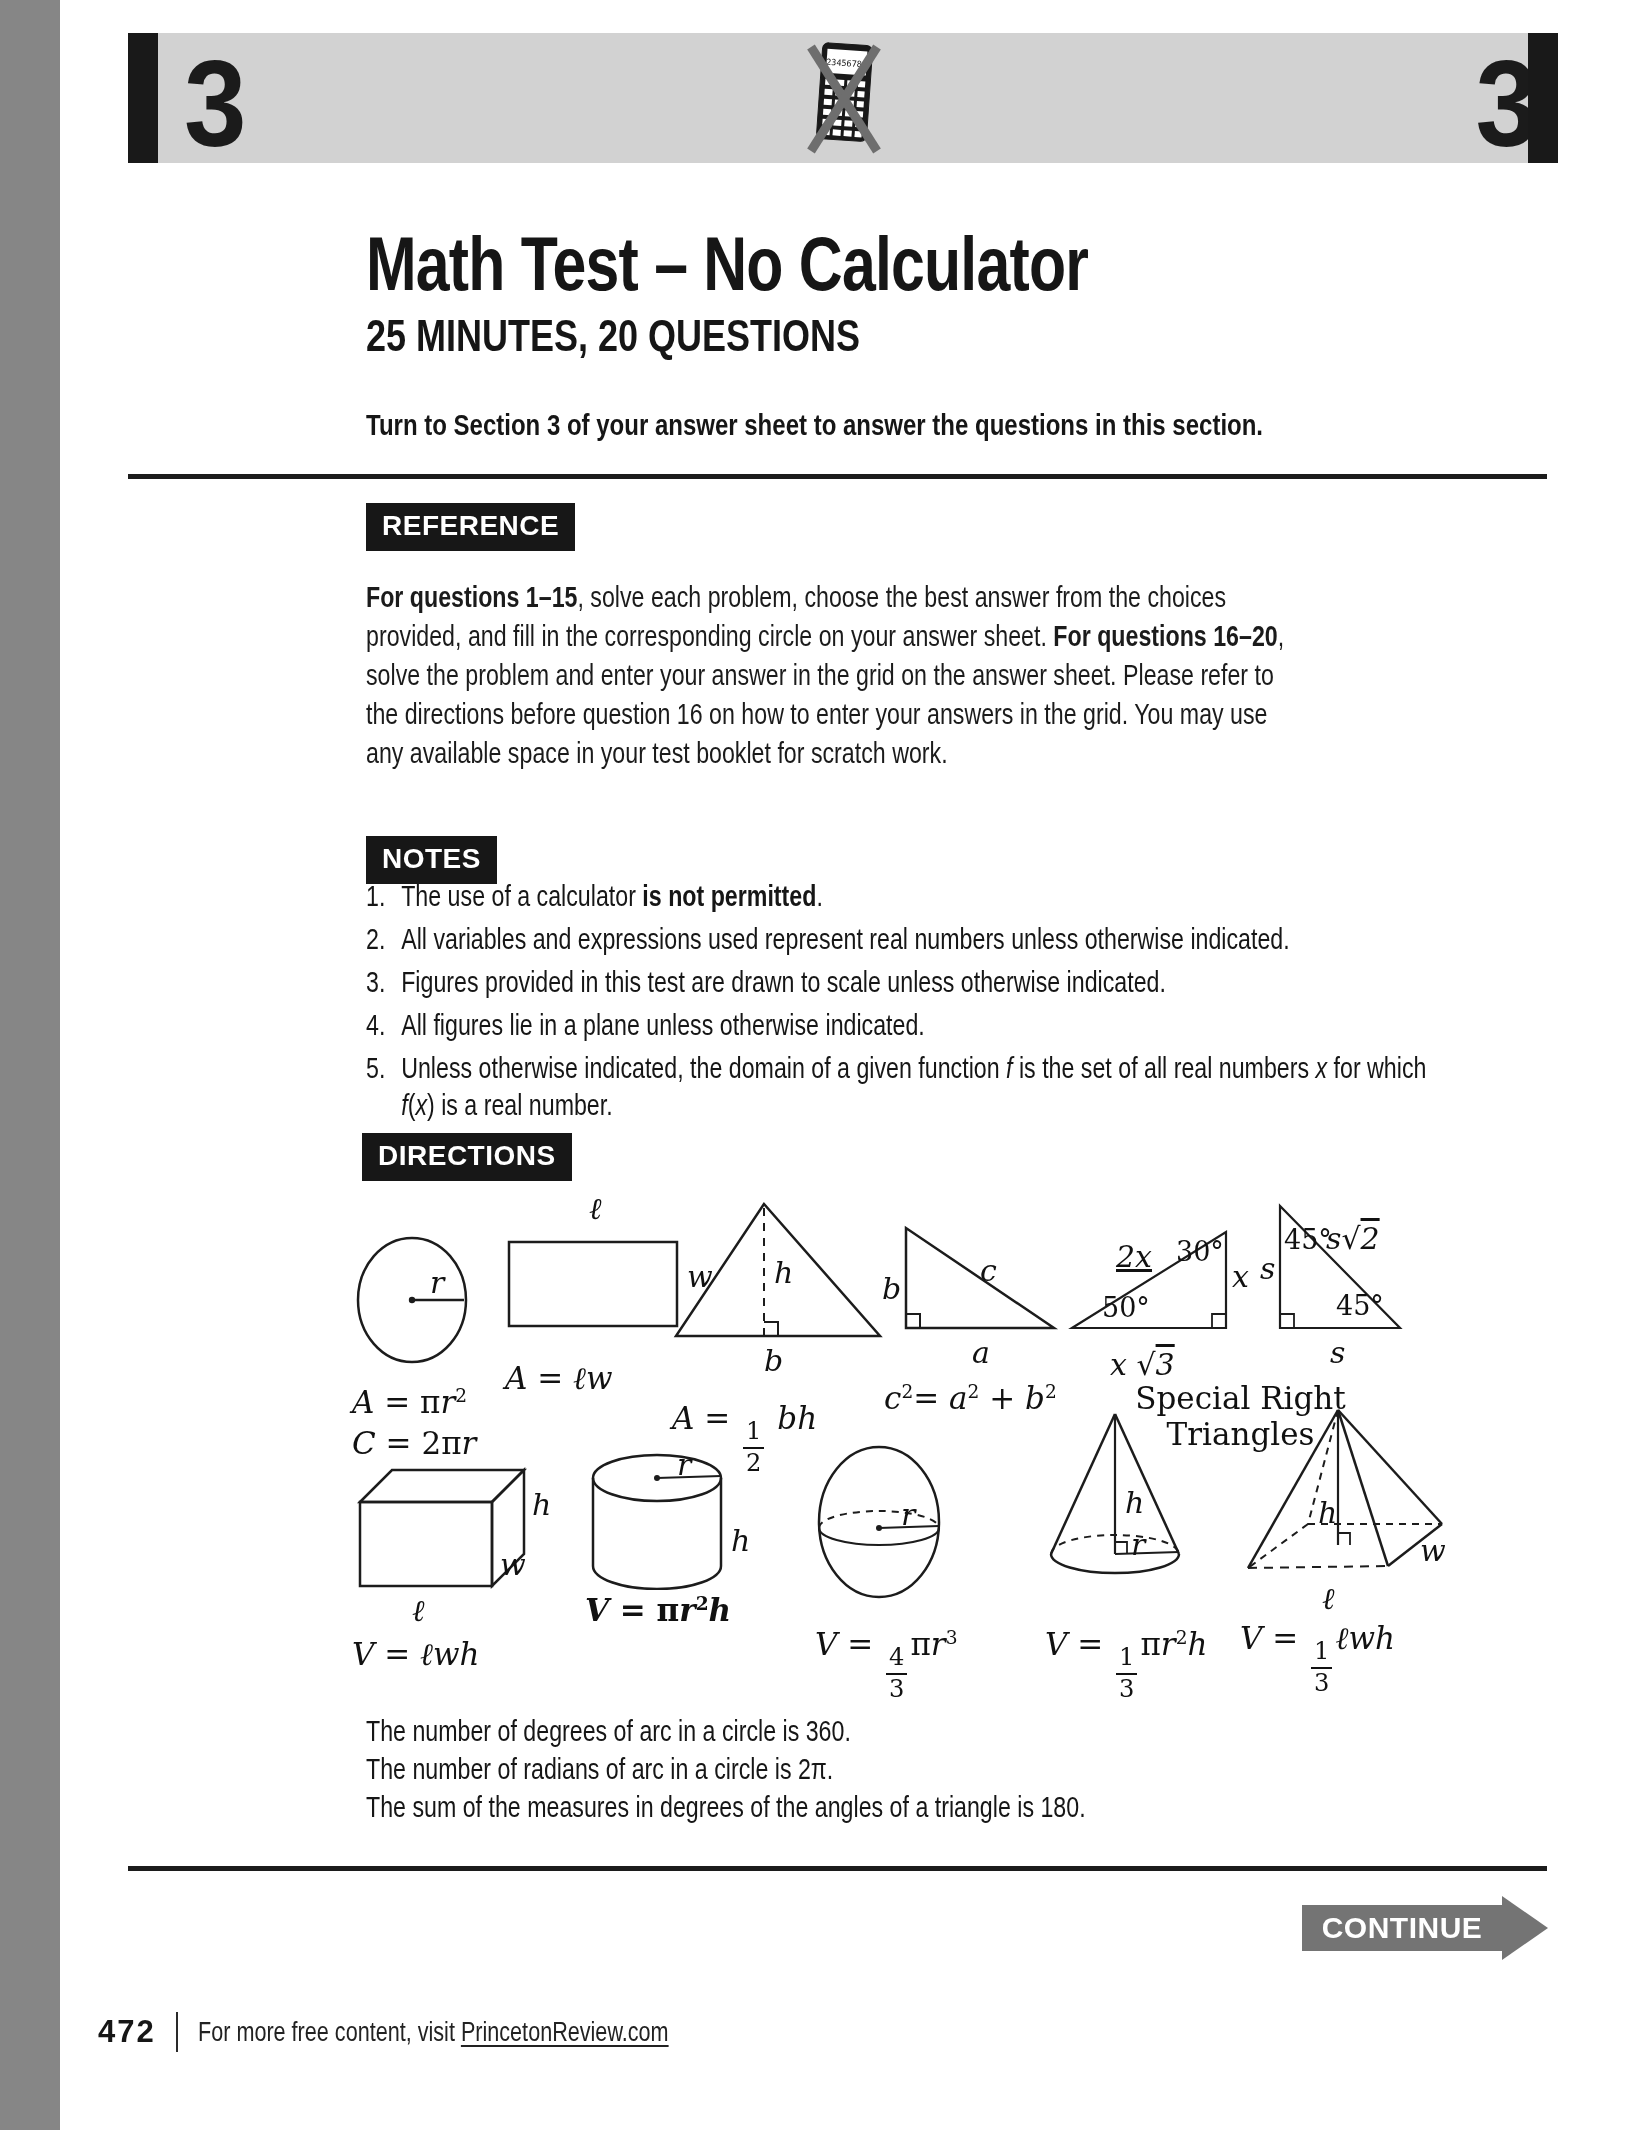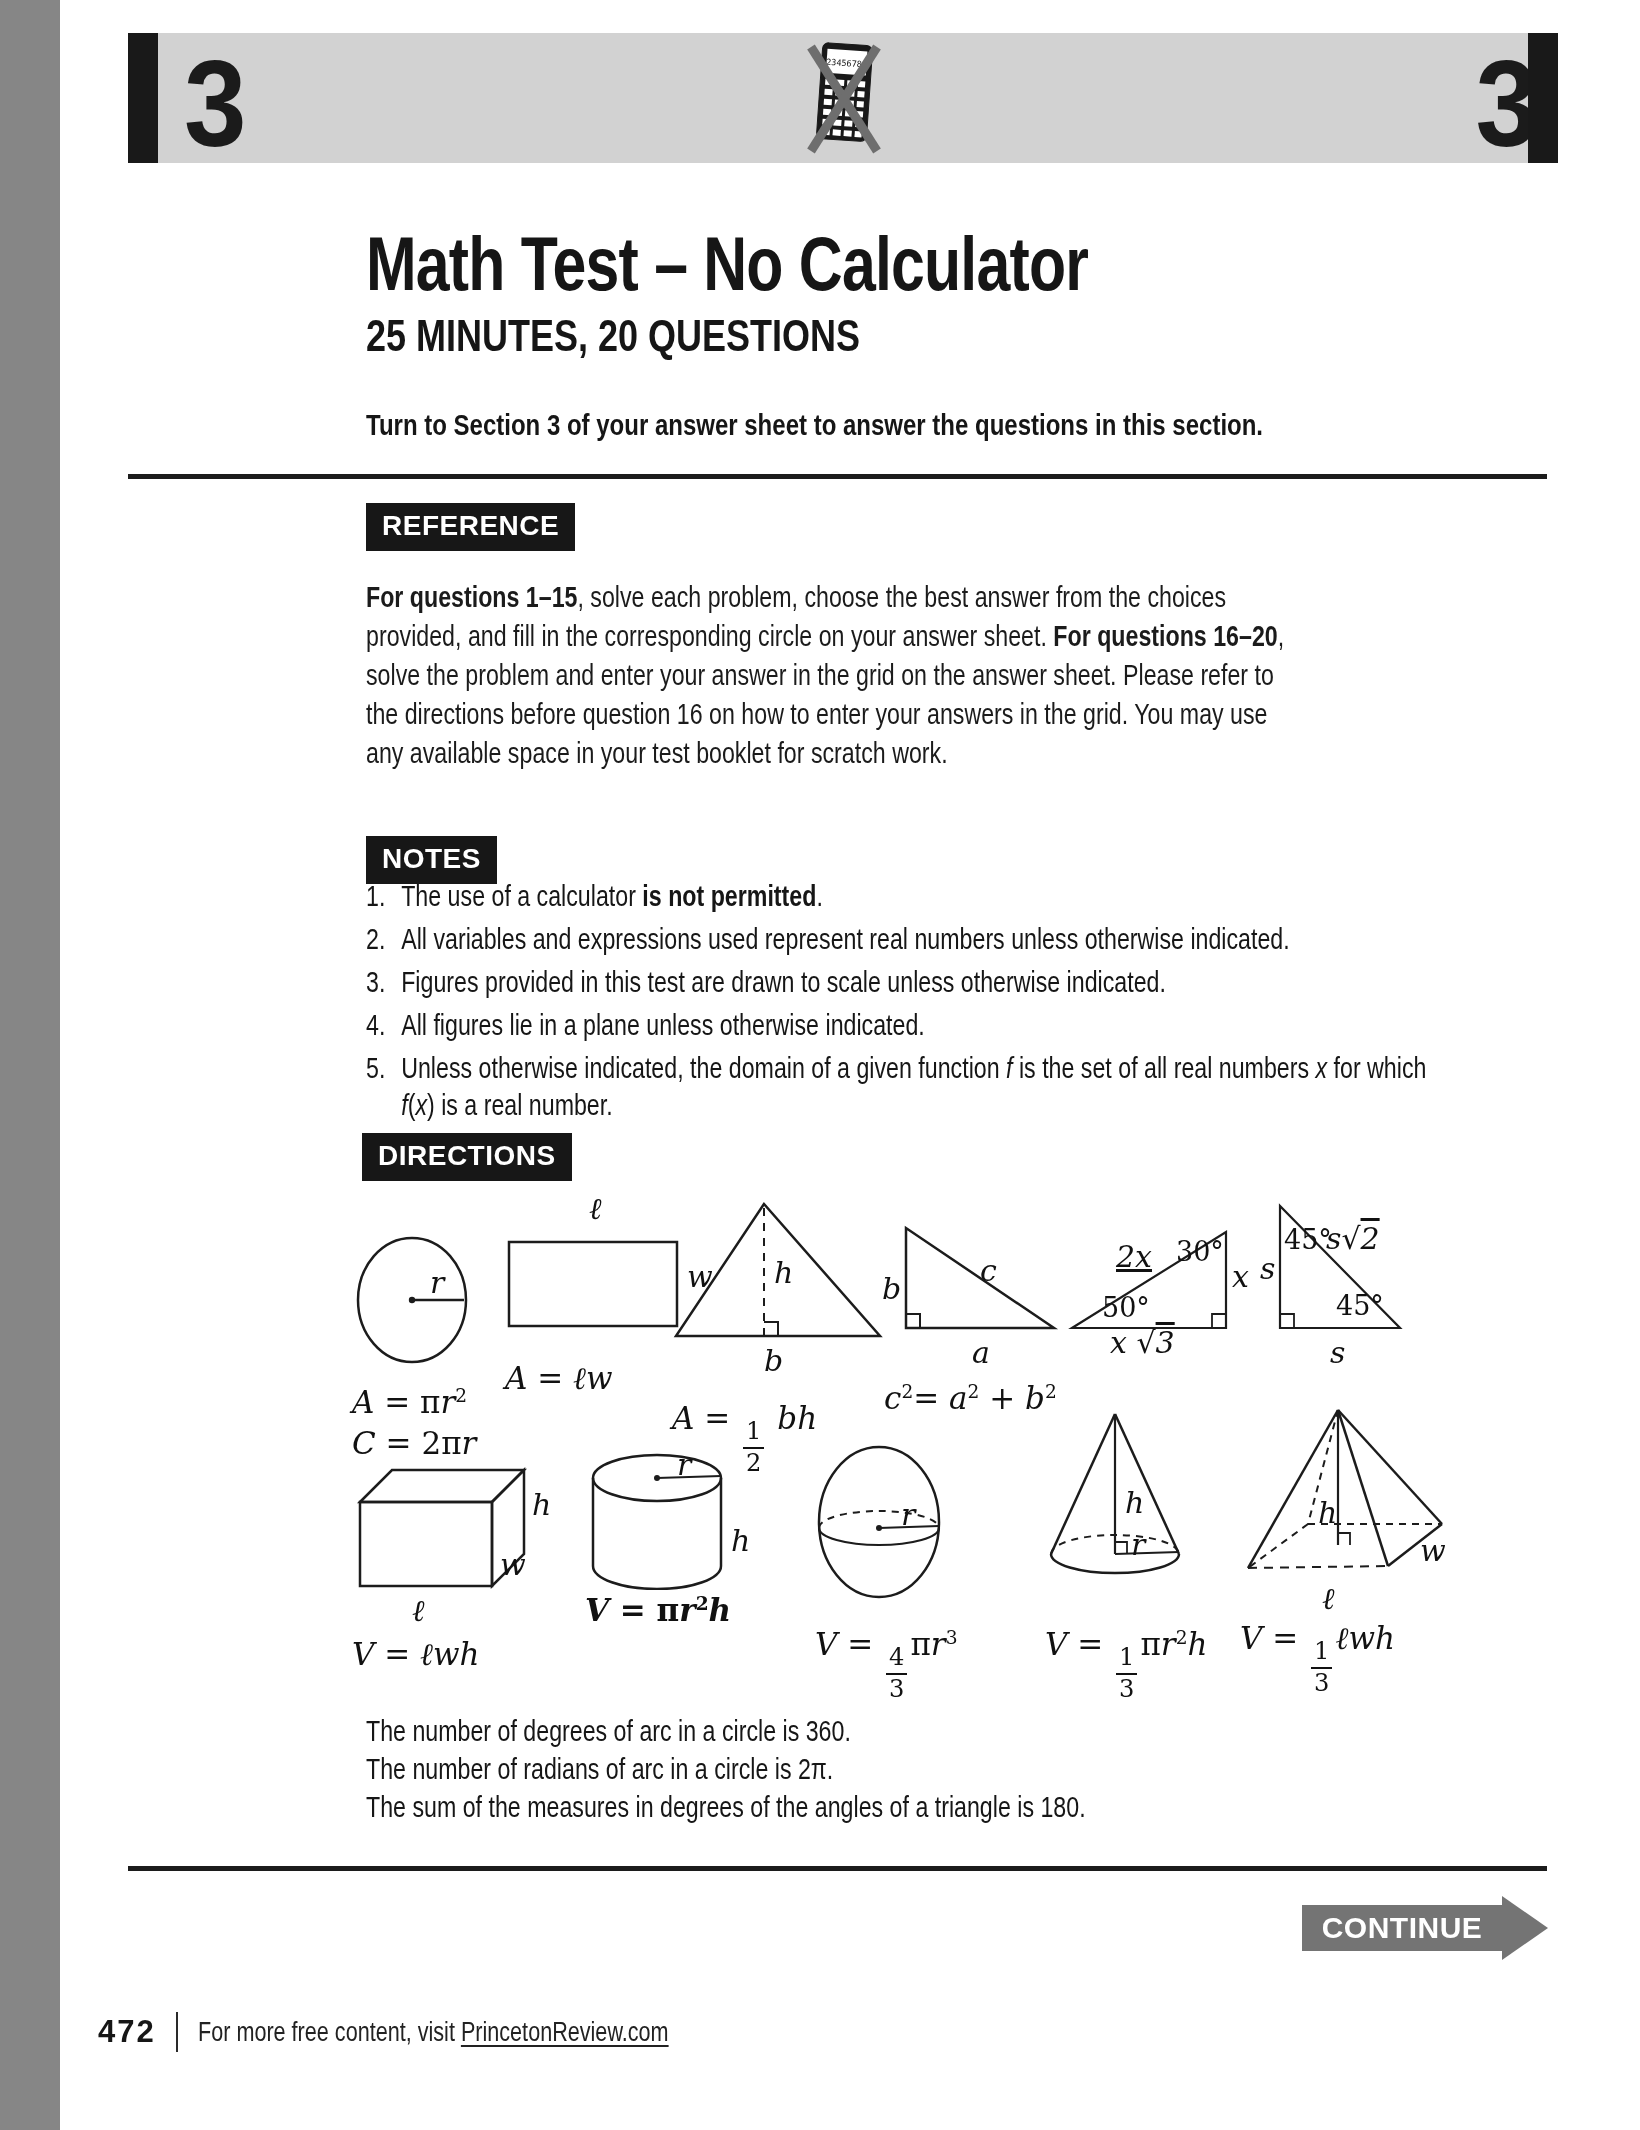--- a/index.html
+++ b/index.html
@@ -199,26 +199,27 @@
   <svg width="340" height="140" viewBox="0 0 340 140">
     <polygon points="4,132 158,132 158,36" fill="none" stroke="#1c1c1c" stroke-width="2.2"></polygon>
     <polyline points="144,132 144,118 158,118" fill="none" stroke="#1c1c1c" stroke-width="1.8"></polyline>
     <polygon points="212,10 212,132 332,132" fill="none" stroke="#1c1c1c" stroke-width="2.2"></polygon>
     <polyline points="212,118 226,118 226,132" fill="none" stroke="#1c1c1c" stroke-width="1.8"></polyline>
   </svg>
   <span class="ml" style="left:48px;top:46px;text-decoration:underline;">2x</span>
   <span class="md" style="left:108px;top:42px;">30°</span>
   <span class="md" style="left:34px;top:98px;">50°</span>
   <span class="ml" style="left:164px;top:66px;">x</span>
-  <span class="ml" style="left:42px;top:132px;text-align:center;"><span class="it">x </span><span><span>√</span><span class="ovl">3</span></span></span>
+  <span class="ml" style="left:42px;top:154px;text-align:center;"><span class="it">x </span><span><span>√</span><span class="ovl">3</span></span></span>
   <span class="ml" style="left:192px;top:58px;">s</span>
   <span class="md" style="left:216px;top:30px;">45°</span>
   <span class="ml" style="left:258px;top:28px;"><span class="it">s</span><span><span>√</span><span class="ovl">2</span></span></span>
   <span class="md" style="left:268px;top:96px;">45°</span>
   <span class="ml" style="left:262px;top:142px;">s</span>
+  <div class="caption" style="margin-top:44px;">Special Right  Triangles</div>
 </div>
 
 <div class="fig" style="left:352px;top:1462px;width:215px;">
   <svg width="205" height="130" viewBox="0 0 205 130">
     <rect x="8" y="40" width="132" height="84" fill="none" stroke="#1c1c1c" stroke-width="2.5"></rect>
     <polygon points="8,40 40,8 172,8 140,40" fill="none" stroke="#1c1c1c" stroke-width="2.5"></polygon>
     <polygon points="140,40 172,8 172,92 140,124" fill="none" stroke="#1c1c1c" stroke-width="2.5"></polygon>
   </svg>
   <span class="ml" style="left:180px;top:28px;">h</span>
   <span class="ml" style="left:148px;top:88px;">w</span>

